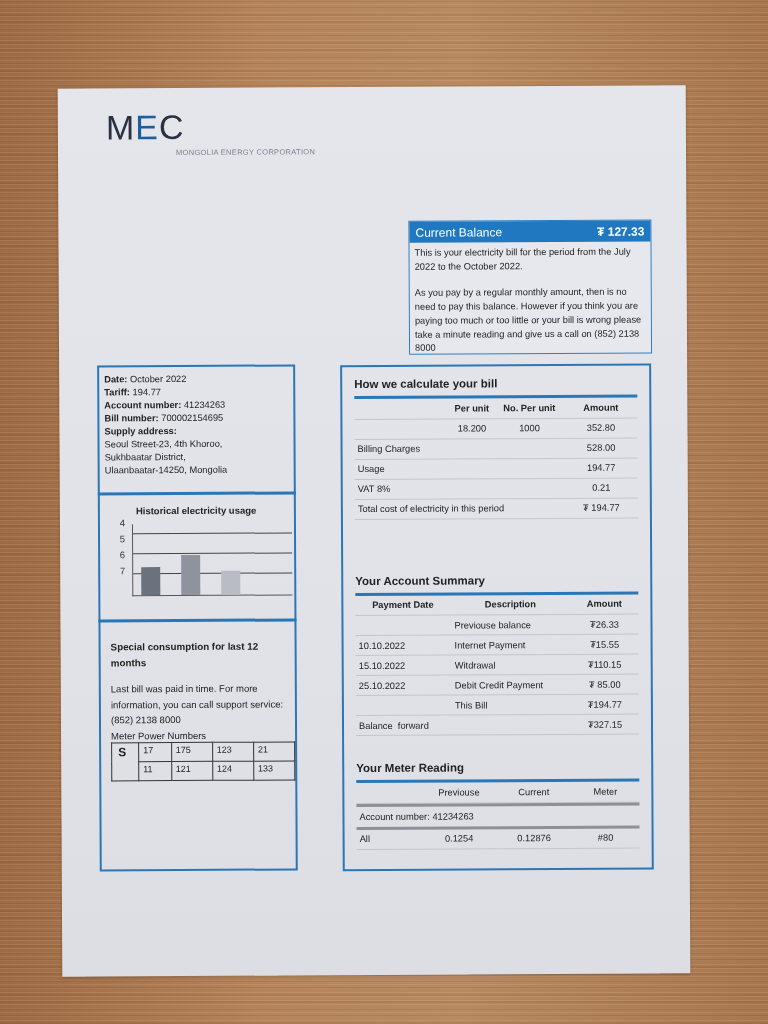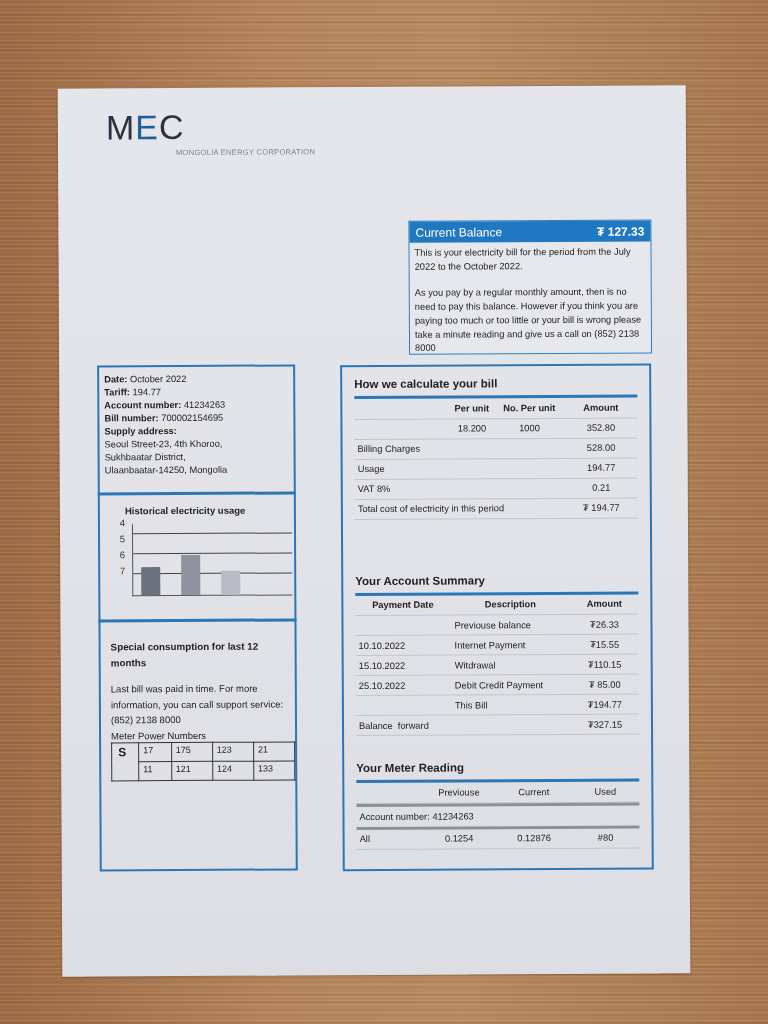--- a/index.html
+++ b/index.html
@@ -43,21 +43,21 @@
   .balance-body { padding: 4px 5px; font-size: 9.3px; line-height: 13.7px; color: #222; }
   .balance-body p + p { margin-top: 13px; }
 
   .box {
     position: absolute; border: 2px solid #2b76b5; background: transparent;
   }
   .info-box { left: 38px; top: 277px; width: 198px; height: 130px; padding: 6px 5px; font-size: 9.3px; line-height: 13px; color: #222; }
   .info-box b { font-weight: bold; }
 
   .chart-box { left: 38px; top: 404px; width: 198px; height: 130px; }
-  .chart-title { position: absolute; left: 25px; top: 11px; font-size: 9.5px; font-weight: bold; color: #222; }
+  .chart-title { position: absolute; left: 36px; top: 11px; font-size: 9.5px; font-weight: bold; color: #222; }
   .chart-area { position: absolute; left: 32px; top: 30px; width: 160px; height: 72px; border-left: 1px solid #555; border-bottom: 1px solid #555; }
   .gridline { position: absolute; left: 0; right: 0; height: 1px; background: #444; }
   .ytick { position: absolute; left: -20px; font-size: 9.5px; color: #333; width: 12px; text-align: right; }
   .bar { position: absolute; bottom: 0; width: 19px; }
 
   .special-box { left: 38px; top: 531px; width: 198px; height: 252px; padding: 18px 10px; }
   .special-title { font-size: 9.8px; font-weight: bold; line-height: 16px; color: #222; }
   .special-text { margin-top: 10px; font-size: 9.5px; line-height: 15.5px; color: #222; }
   .meter-label { margin-top: 2px; font-size: 9.5px; color: #222; line-height: 12px; }
   .meter-table { border-collapse: collapse; width: 184px; font-size: 9px; color: #222; margin-top: 0px; }
@@ -226,21 +226,21 @@
       </table>
 
     <div class="section-title" style="margin-top:26px;margin-bottom:6px">Your Meter Reading</div>
     <div class="blue-rule"></div>
     <table class="bill">
       <tbody>
           <tr>
         <th style="width:65px"></th>
         <td class="c" style="width:75px">Previouse</td>
         <td class="c" style="width:75px">Current</td>
-        <td class="c">Used</td>
+        <td class="c">Meter</td>
       </tr>
     </tbody>
       </table>
     <div class="grey-rule"></div>
     <table class="bill">
       <tbody>
           <tr>
         <td colspan="4" style="border-bottom:none">Account number: 41234263</td>
       </tr>
     </tbody>

